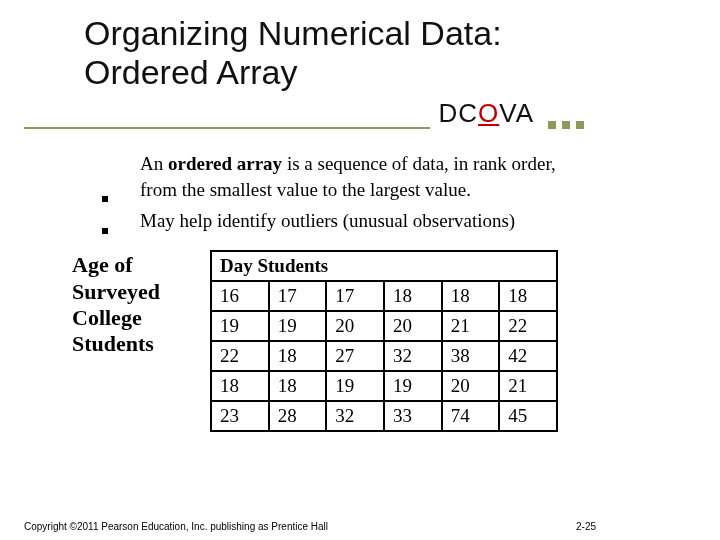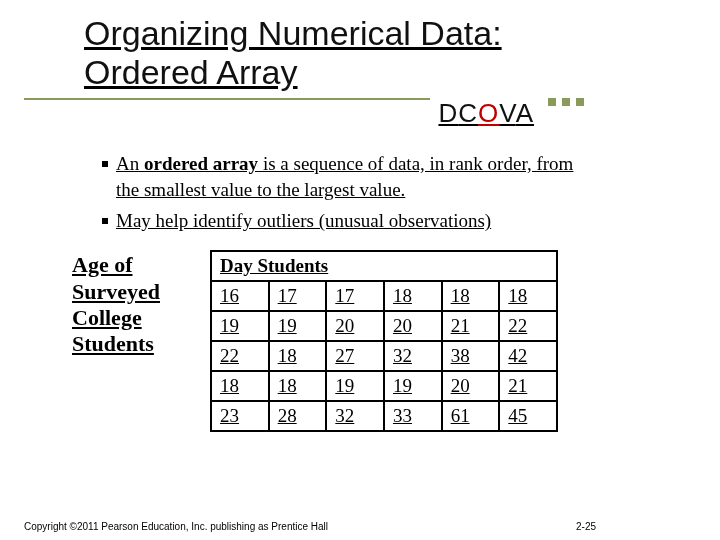--- a/index.html
+++ b/index.html
@@ -1,27 +1,27 @@
 <!DOCTYPE html>
 <html><head>
 <meta charset="utf-8">
 <style>
   * { box-sizing: border-box; margin: 0; padding: 0; }
   html, body { width: 720px; height: 540px; font-family: Georgia, 'Times New Roman', serif; background: #fff; color: #000; }
-  .slide { width: 608px; height: 540px; position: relative; padding: 14px 24px 0 24px; text-decoration: underline; }
+  .slide { width: 608px; height: 540px; position: relative; padding: 14px 24px 0 24px; }
   .title-block { padding-left: 60px; }
   .title { font-family: Arial, Helvetica, sans-serif; font-size: 34px; line-height: 1.15; font-weight: 400; color: #111; }
-  .rule-row { display: flex; align-items: flex-start; gap: 8px; margin-top: 6px; padding: 0; }
+  .rule-row { display: flex; align-items: flex-end; gap: 8px; margin-top: 6px; padding: 0; }
   .rule-line { flex: 1; height: 2px; background: #8a9a5b; }
   .accent { display: flex; align-items: center; gap: 6px; }
   .sq { width: 8px; height: 8px; background: #8a9a5b; }
   .dcova-wrap { font-family: Arial, Helvetica, sans-serif; font-size: 26px; letter-spacing: 1px; color: #111; padding-right: 6px; }
   .dcova-wrap .o { color: #c00000; text-decoration: underline; }
   .bullets { margin: 22px 0 16px 78px; }
-  .bullets li { list-style: none; display: flex; align-items: flex-start; gap: 8px; font-size: 19px; line-height: 1.35; margin-bottom: 6px; }
+  .bullets li { list-style: none; display: flex; align-items: flex-end; gap: 32px; font-size: 19px; line-height: 1.35; margin-bottom: 6px; }
   .bullets li .dot { width: 6px; height: 6px; background: #000; margin-top: 10px; flex: 0 0 6px; }
   .bullets li .btxt { flex: 1; }
   .bullets b { font-weight: 700; }
   .content-row { display: flex; gap: 18px; margin-top: 6px; padding-left: 32px; padding-right: 26px; }
   .side-label { width: 120px; font-size: 22px; font-weight: 700; line-height: 1.2; padding-top: 2px; margin-left: 16px; }
   .tbl-wrap { flex: 1; }
   table { border-collapse: collapse; width: 100%; border-radius: 12px; }
   td { border: 2px solid #000; padding: 3px 8px; font-size: 19px; font-family: Georgia, 'Times New Roman', serif; }
   td.hdr { font-weight: 700; }
   .footer { position: absolute; bottom: 8px; left: 24px; right: 12px; display: flex; justify-content: space-between; font-family: Arial, Helvetica, sans-serif; font-size: 10px; color: #000; }
@@ -99,21 +99,21 @@
           <td>19</td>
           <td>19</td>
           <td>20</td>
           <td>21</td>
         </tr>
         <tr>
           <td>23</td>
           <td>28</td>
           <td>32</td>
           <td>33</td>
-          <td>61</td>
+          <td>74</td>
           <td>45</td>
         </tr>
       </tbody>
         </table>
     </div>
   </div>
 
   <div class="footer">
     <span>Copyright ©2011 Pearson Education, Inc. publishing as Prentice Hall</span>
     <span>2-25</span>

